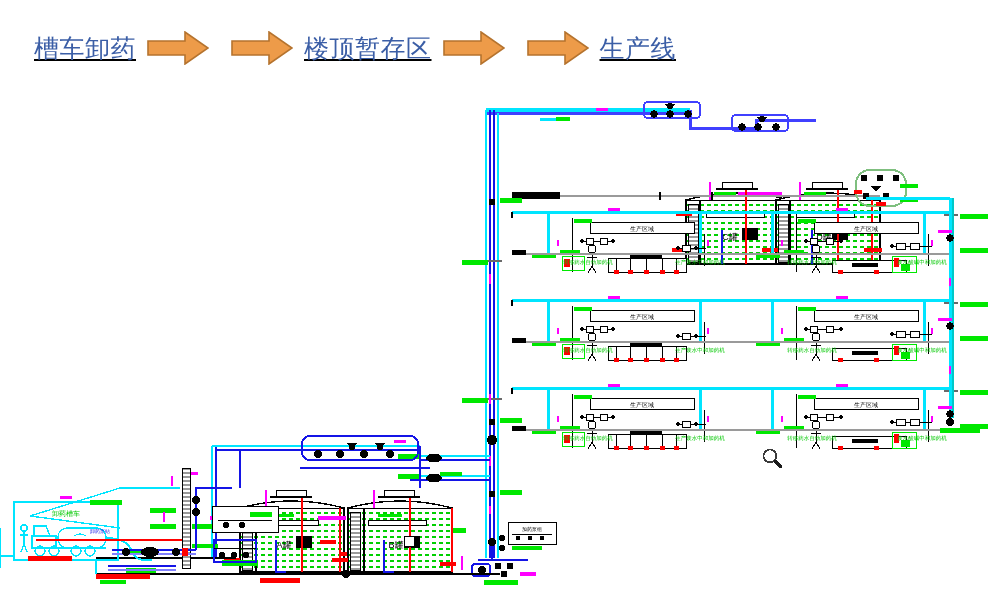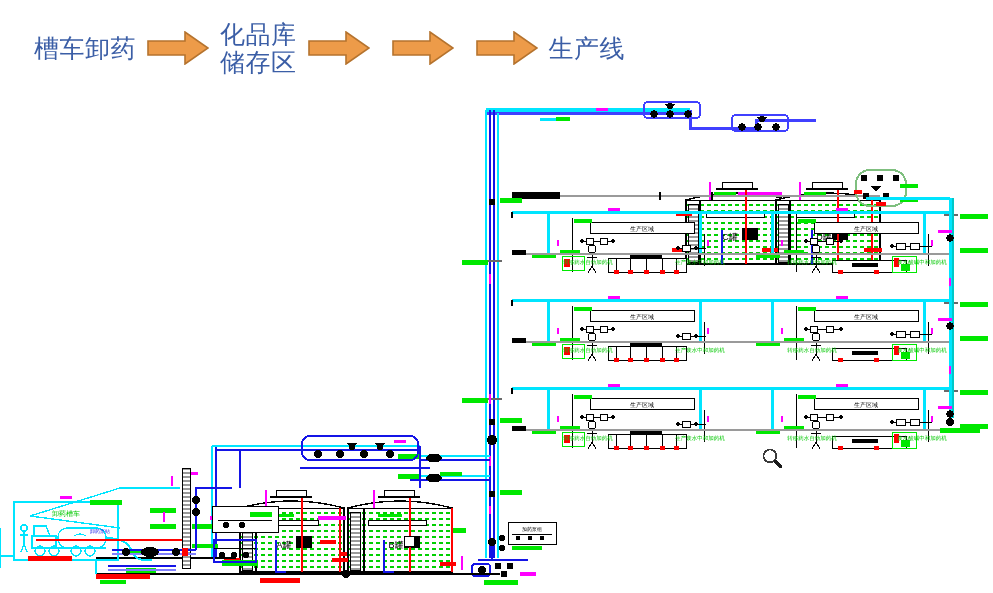--- a/index.html
+++ b/index.html
@@ -3,21 +3,21 @@
 <meta charset="utf-8">
 <style>
   html,body{margin:0;padding:0;background:#ffffff;}
   body{width:993px;height:593px;overflow:hidden;
        font-family:"Liberation Sans","DejaVu Sans",sans-serif;}
   #root{position:relative;width:993px;height:593px;background:#fff;}
 
   
   #flow{position:absolute;left:0;top:0;width:993px;height:96px;
         display:flex;align-items:center;justify-content:flex-start;
-        padding-left:34px;box-sizing:border-box;}
+        padding-left:34px;box-sizing:border-box;text-decoration:underline;}
   .flow-step{color:#3B5EA6;font-size:25px;line-height:1.12;
              white-space:pre-line;text-align:center;font-weight:400;
              letter-spacing:.5px;}
   .flow-arrow{position:relative;width:62px;height:34px;margin:0 11px;flex:0 0 auto;}
   .flow-arrow svg{display:block;width:62px;height:34px;}
 
   
   #cad{position:absolute;left:0;top:88px;width:898px;height:497px;}
   #cad svg{display:block;}
 </style>
@@ -29,29 +29,28 @@
   <div id="flow">
 
     <div class="flow-step">槽车卸药</div>
 
     <div class="flow-arrow">
       <svg viewBox="0 0 62 34" xmlns="http://www.w3.org/2000/svg">
         <polygon points="1,10 38,10 38,1 61,17 38,33 38,24 1,24" fill="#ED9B49" stroke="#B5732E" stroke-width="1.6" stroke-linejoin="miter"></polygon>
       </svg>
     </div>
 
-    <div class="flow-step">化品库
-储存区</div>
 
     <div class="flow-arrow">
       <svg viewBox="0 0 62 34" xmlns="http://www.w3.org/2000/svg">
         <polygon points="1,10 38,10 38,1 61,17 38,33 38,24 1,24" fill="#ED9B49" stroke="#B5732E" stroke-width="1.6" stroke-linejoin="miter"></polygon>
       </svg>
     </div>
 
+    <div class="flow-step">楼顶暂存区</div>
 
     <div class="flow-arrow">
       <svg viewBox="0 0 62 34" xmlns="http://www.w3.org/2000/svg">
         <polygon points="1,10 38,10 38,1 61,17 38,33 38,24 1,24" fill="#ED9B49" stroke="#B5732E" stroke-width="1.6" stroke-linejoin="miter"></polygon>
       </svg>
     </div>
 
 
     <div class="flow-arrow">
       <svg viewBox="0 0 62 34" xmlns="http://www.w3.org/2000/svg">

